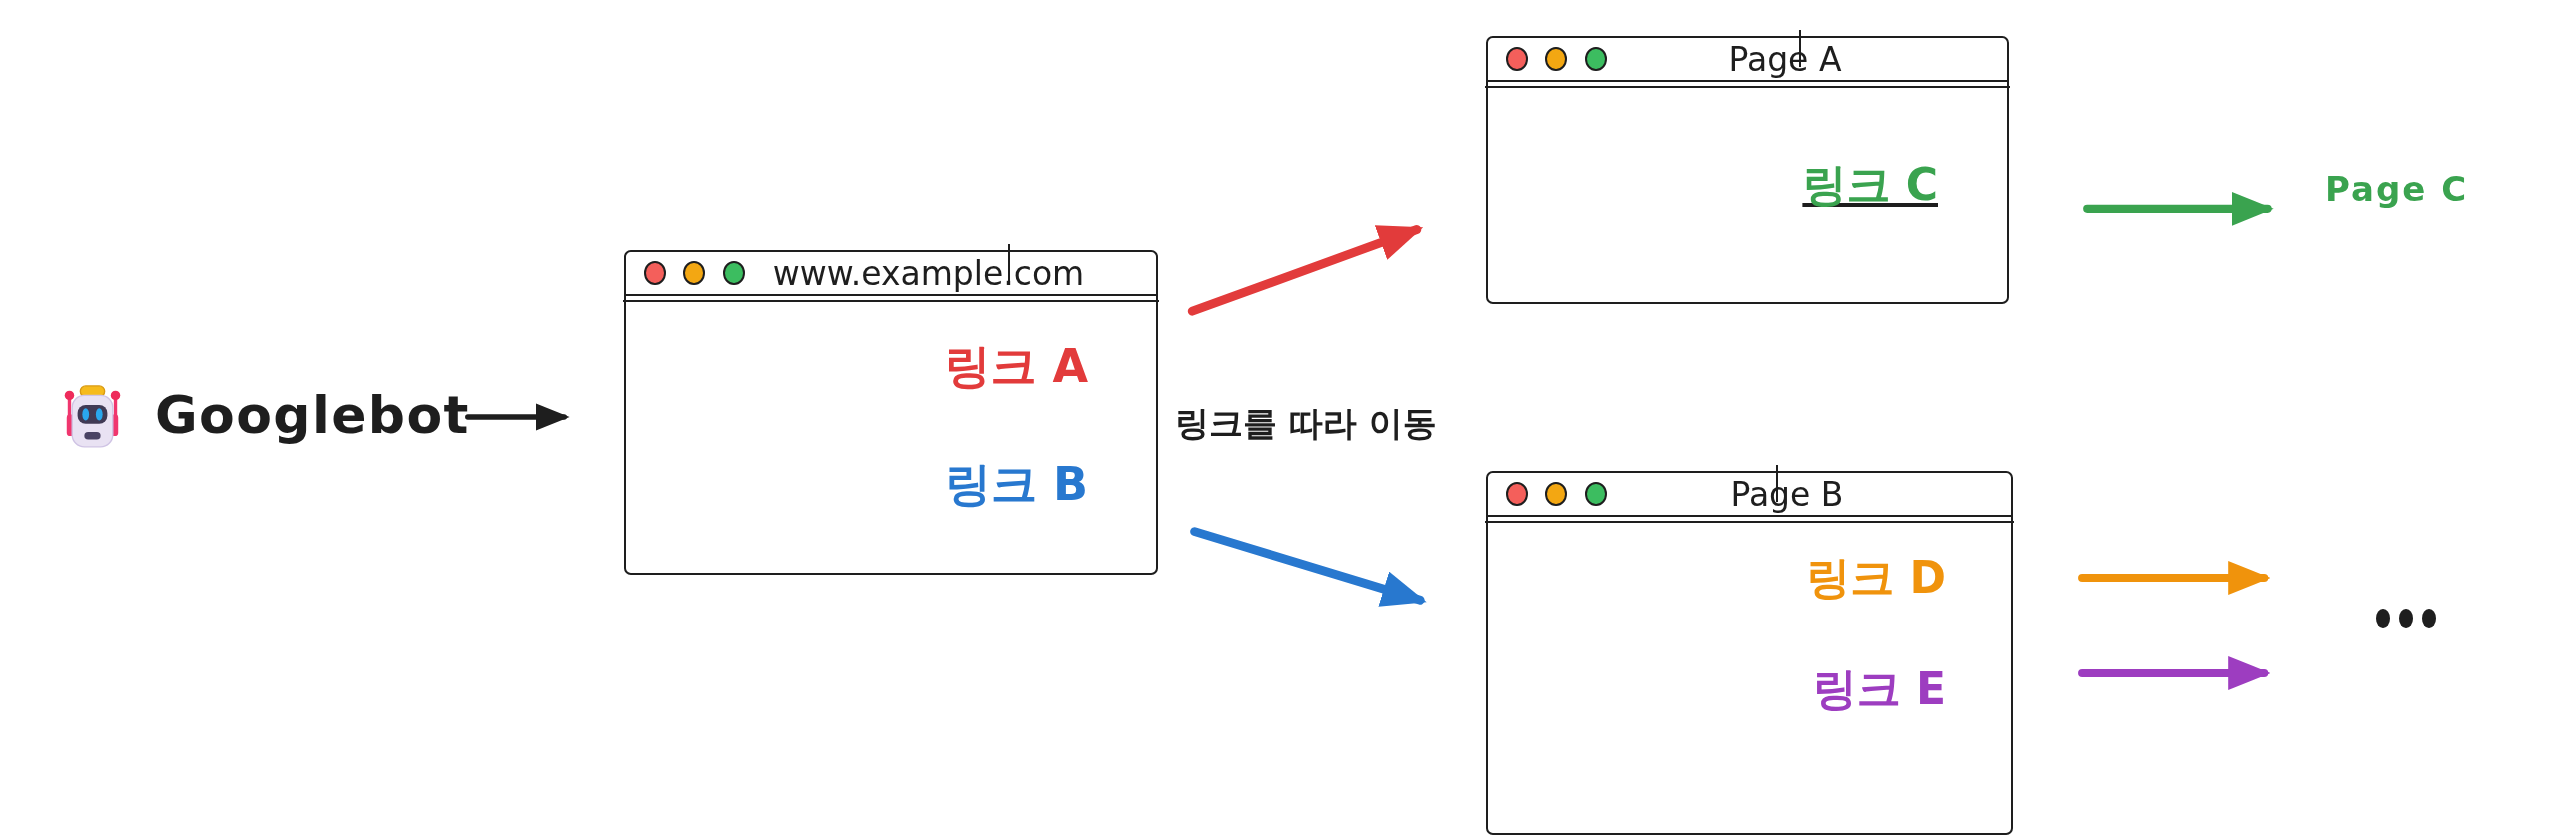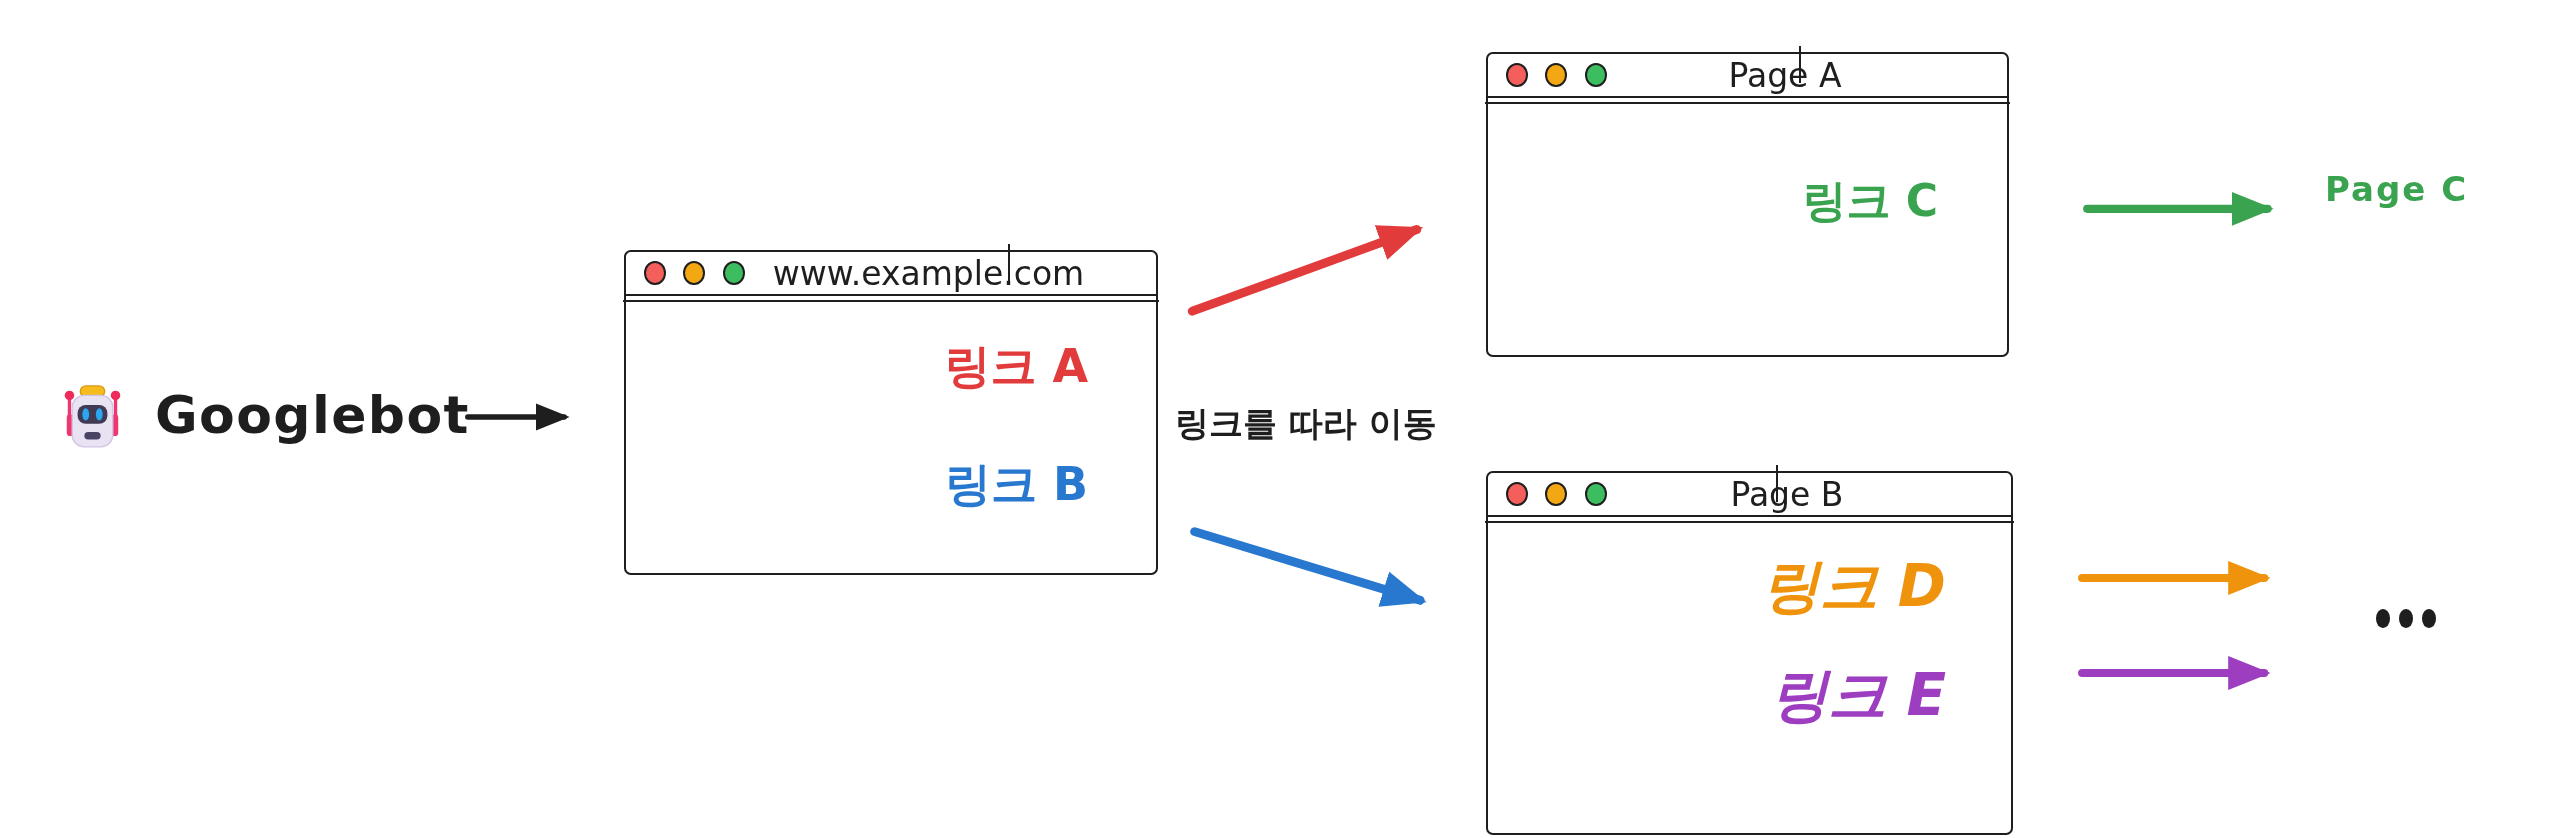--- a/index.html
+++ b/index.html
@@ -34,27 +34,27 @@
   .dot-green{background:var(--dot-green);}
   .win-title{position:absolute;left:75px;right:0;text-align:center;font-size:33px;font-weight:500;white-space:nowrap;}
   .sketch-tick{position:absolute;top:-8.2px;width:2px;height:37px;background:var(--ink);}
   .links{position:absolute;display:flex;flex-direction:column;align-items:flex-end;}
   .link{font-weight:700;white-space:nowrap;line-height:1.2;}
 
   .example-window{left:624px;top:250px;width:534px;height:325px;}
   .example-window .sketch-tick{left:72%;}
   .example-links{top:87px;right:68px;gap:63px;font-size:46px;}
 
-  .page-a-window{left:1486px;top:52px;width:523px;height:305px;}
+  .page-a-window{left:1486px;top:36px;width:523px;height:268px;}
   .page-a-window .sketch-tick{left:60%;}
-  .page-a-links{top:121px;right:69px;gap:41px;font-size:44px;}
+  .page-a-links{top:121px;right:69px;gap:41px;font-size:44px;text-decoration:underline;}
 
   .page-b-window{left:1486px;top:471px;width:527px;height:364px;}
   .page-b-window .sketch-tick{left:55%;}
-  .page-b-links{top:79px;right:65px;gap:39px;font-size:58px;font-style:italic;}
+  .page-b-links{top:79px;right:65px;gap:58px;font-size:44px;}
 
   .text-red{color:var(--red);}
   .text-blue{color:var(--blue);}
   .text-green{color:var(--green);}
   .text-orange{color:var(--orange);}
   .text-purple{color:var(--purple);}
 
   
   .follow-label{position:absolute;left:1175px;top:401px;font-size:34px;font-weight:600;white-space:nowrap;}
   .page-c-label{position:absolute;left:2325px;top:169px;font-size:34px;font-weight:600;color:var(--green);white-space:nowrap;letter-spacing:2px;}

